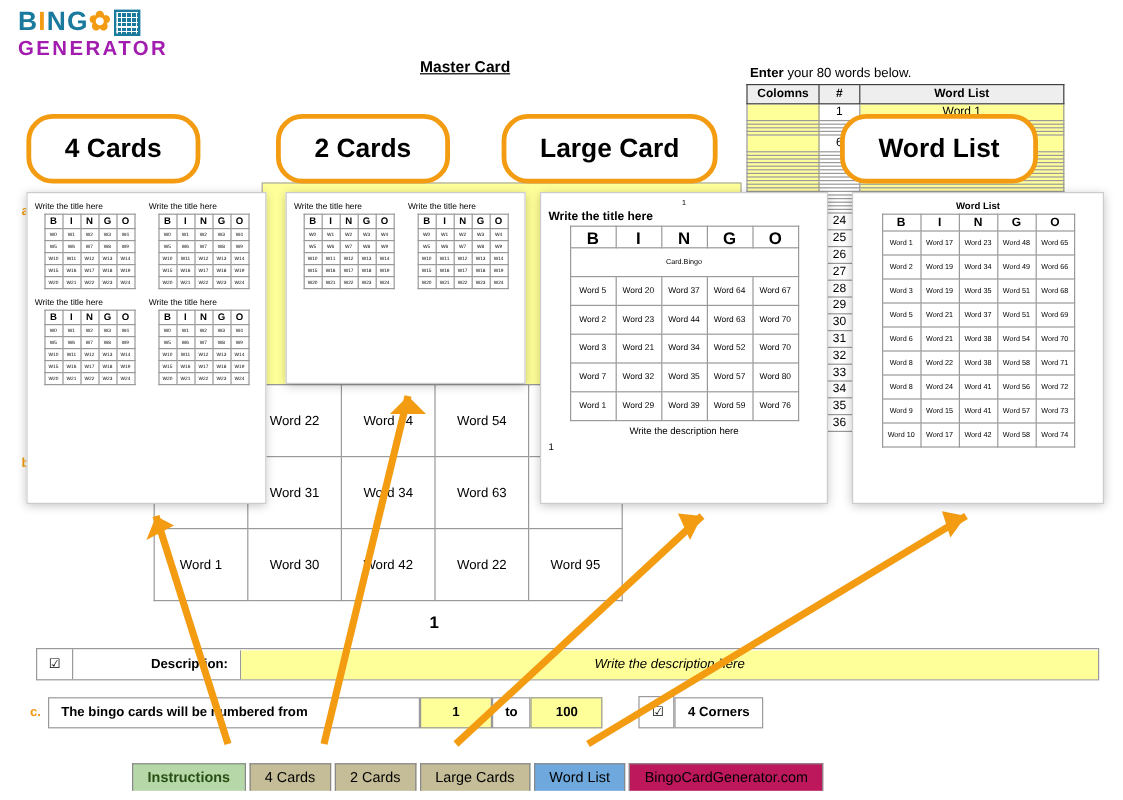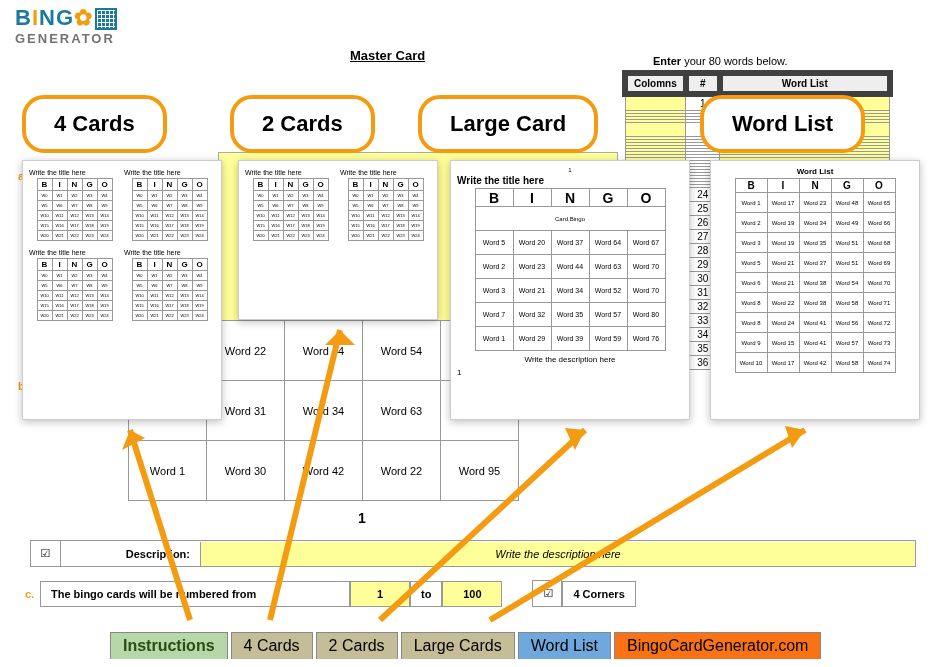--- a/index.html
+++ b/index.html
@@ -6,21 +6,21 @@
 body { font-family: Arial, sans-serif; font-size: 11px; background: #fff; width: 936px; height: 667px; position: relative; overflow: hidden; }
 
 
 .logo { position: absolute; top: 5px; left: 15px; font-weight: bold; }
 .logo-top { font-size: 22px; letter-spacing: 1px; }
 .logo-b { color: #1a7a9e; }
 .logo-i { color: #f39c12; }
 .logo-n { color: #1a7a9e; }
 .logo-g { color: #1a7a9e; }
 .logo-gear { color: #f39c12; display: inline-block; }
-.logo-bot { font-size: 13px; color: #737373; letter-spacing: 2px; }
+.logo-bot { font-size: 17px; color: #a21caf; letter-spacing: 2px; }
 .logo-grid { display: inline-block; width: 22px; height: 22px; background: #1a7a9e; vertical-align: middle; margin-left: 2px; position: relative; }
 .logo-grid::after { content: ""; position: absolute; inset: 2px; background: repeating-linear-gradient(#fff 0 1px, transparent 1px 4px), repeating-linear-gradient(90deg, #fff 0 1px, transparent 1px 4px); }
 .master-title { position: absolute; top: 48px; left: 350px; font-weight: bold; text-decoration: underline; font-size: 13px; }
 .yellow-strip { position: absolute; background: #ffff99; border: 1px solid #aaa; }
 
 
 .master-grid { position: absolute; top: 320px; left: 128px; border-collapse: collapse; }
 .master-grid td { border: 1px solid #999; width: 78px; height: 60px; text-align: center; font-size: 11px; background: #fff; }
 .master-cardnum { position: absolute; top: 510px; left: 358px; font-size: 14px; font-weight: bold; }
 
@@ -35,36 +35,36 @@
 .num-row > div { border: 1px solid #999; padding: 6px 10px; }
 .num-c { color: #f39c12; font-weight: bold; border: none !important; width: 25px; }
 .num-text { font-weight: bold; background: #fff; }
 .num-yellow { background: #ffff99; width: 60px; text-align: center; font-weight: bold; }
 .num-to { background: #fff; font-weight: bold; }
 .num-corners-check { width: 30px; text-align: center; }
 .num-corners { font-weight: bold; }
 
 
 .wl-header { position: absolute; top: 55px; left: 625px; font-size: 11px; }
-.wl-header b { font-weight: bold; margin-left: 28px; }
+.wl-header b { font-weight: bold; }
 .wl-table { position: absolute; top: 70px; left: 622px; border-collapse: collapse; font-size: 10px; }
-.wl-table th { border: 6px solid #404040; background: #eee; padding: 2px 6px; font-weight: bold; }
+.wl-table th { border: 1px solid #404040; background: #eee; padding: 2px 6px; font-weight: bold; }
 .wl-table td { border: 1px solid #999; padding: 1px 6px; }
 .wl-num { text-align: center; width: 34px; }
 .wl-word { width: 170px; text-align: center; }
 .wl-yellow { background: #ffff99; }
 .wl-col-th { width: 60px; }
 
 
 .sheet-tabs { position: absolute; bottom: 8px; left: 110px; display: flex; gap: 3px; }
-.sheet-tab { padding: 4px 12px; font-size: 16px; border: 1px solid #888; border-bottom: none; cursor: pointer; }
+.sheet-tab { padding: 4px 12px; font-size: 12px; border: 1px solid #888; border-bottom: none; cursor: pointer; }
 .tab-green { background: #b6d7a8; color: #274e13; font-weight: bold; }
 .tab-olive { background: #c4bd97; }
 .tab-blue { background: #6fa8dc; }
-.tab-orange { background: #f97316; }
+.tab-orange { background: #be185d; }
 
 
 .pill { position: absolute; top: 95px; background: #fff; border: 4px solid #f39c12; border-radius: 22px; padding: 12px 28px; font-size: 22px; font-weight: bold; z-index: 50; }
 .pill-1 { left: 22px; }
 .pill-2 { left: 230px; }
 .pill-3 { left: 418px; }
 .pill-4 { left: 700px; }
 
 
 .thumb { position: absolute; background: #fff; border: 1px solid #ccc; box-shadow: 0 2px 8px rgba(0,0,0,0.25); z-index: 40; padding: 6px; font-size: 5px; }

